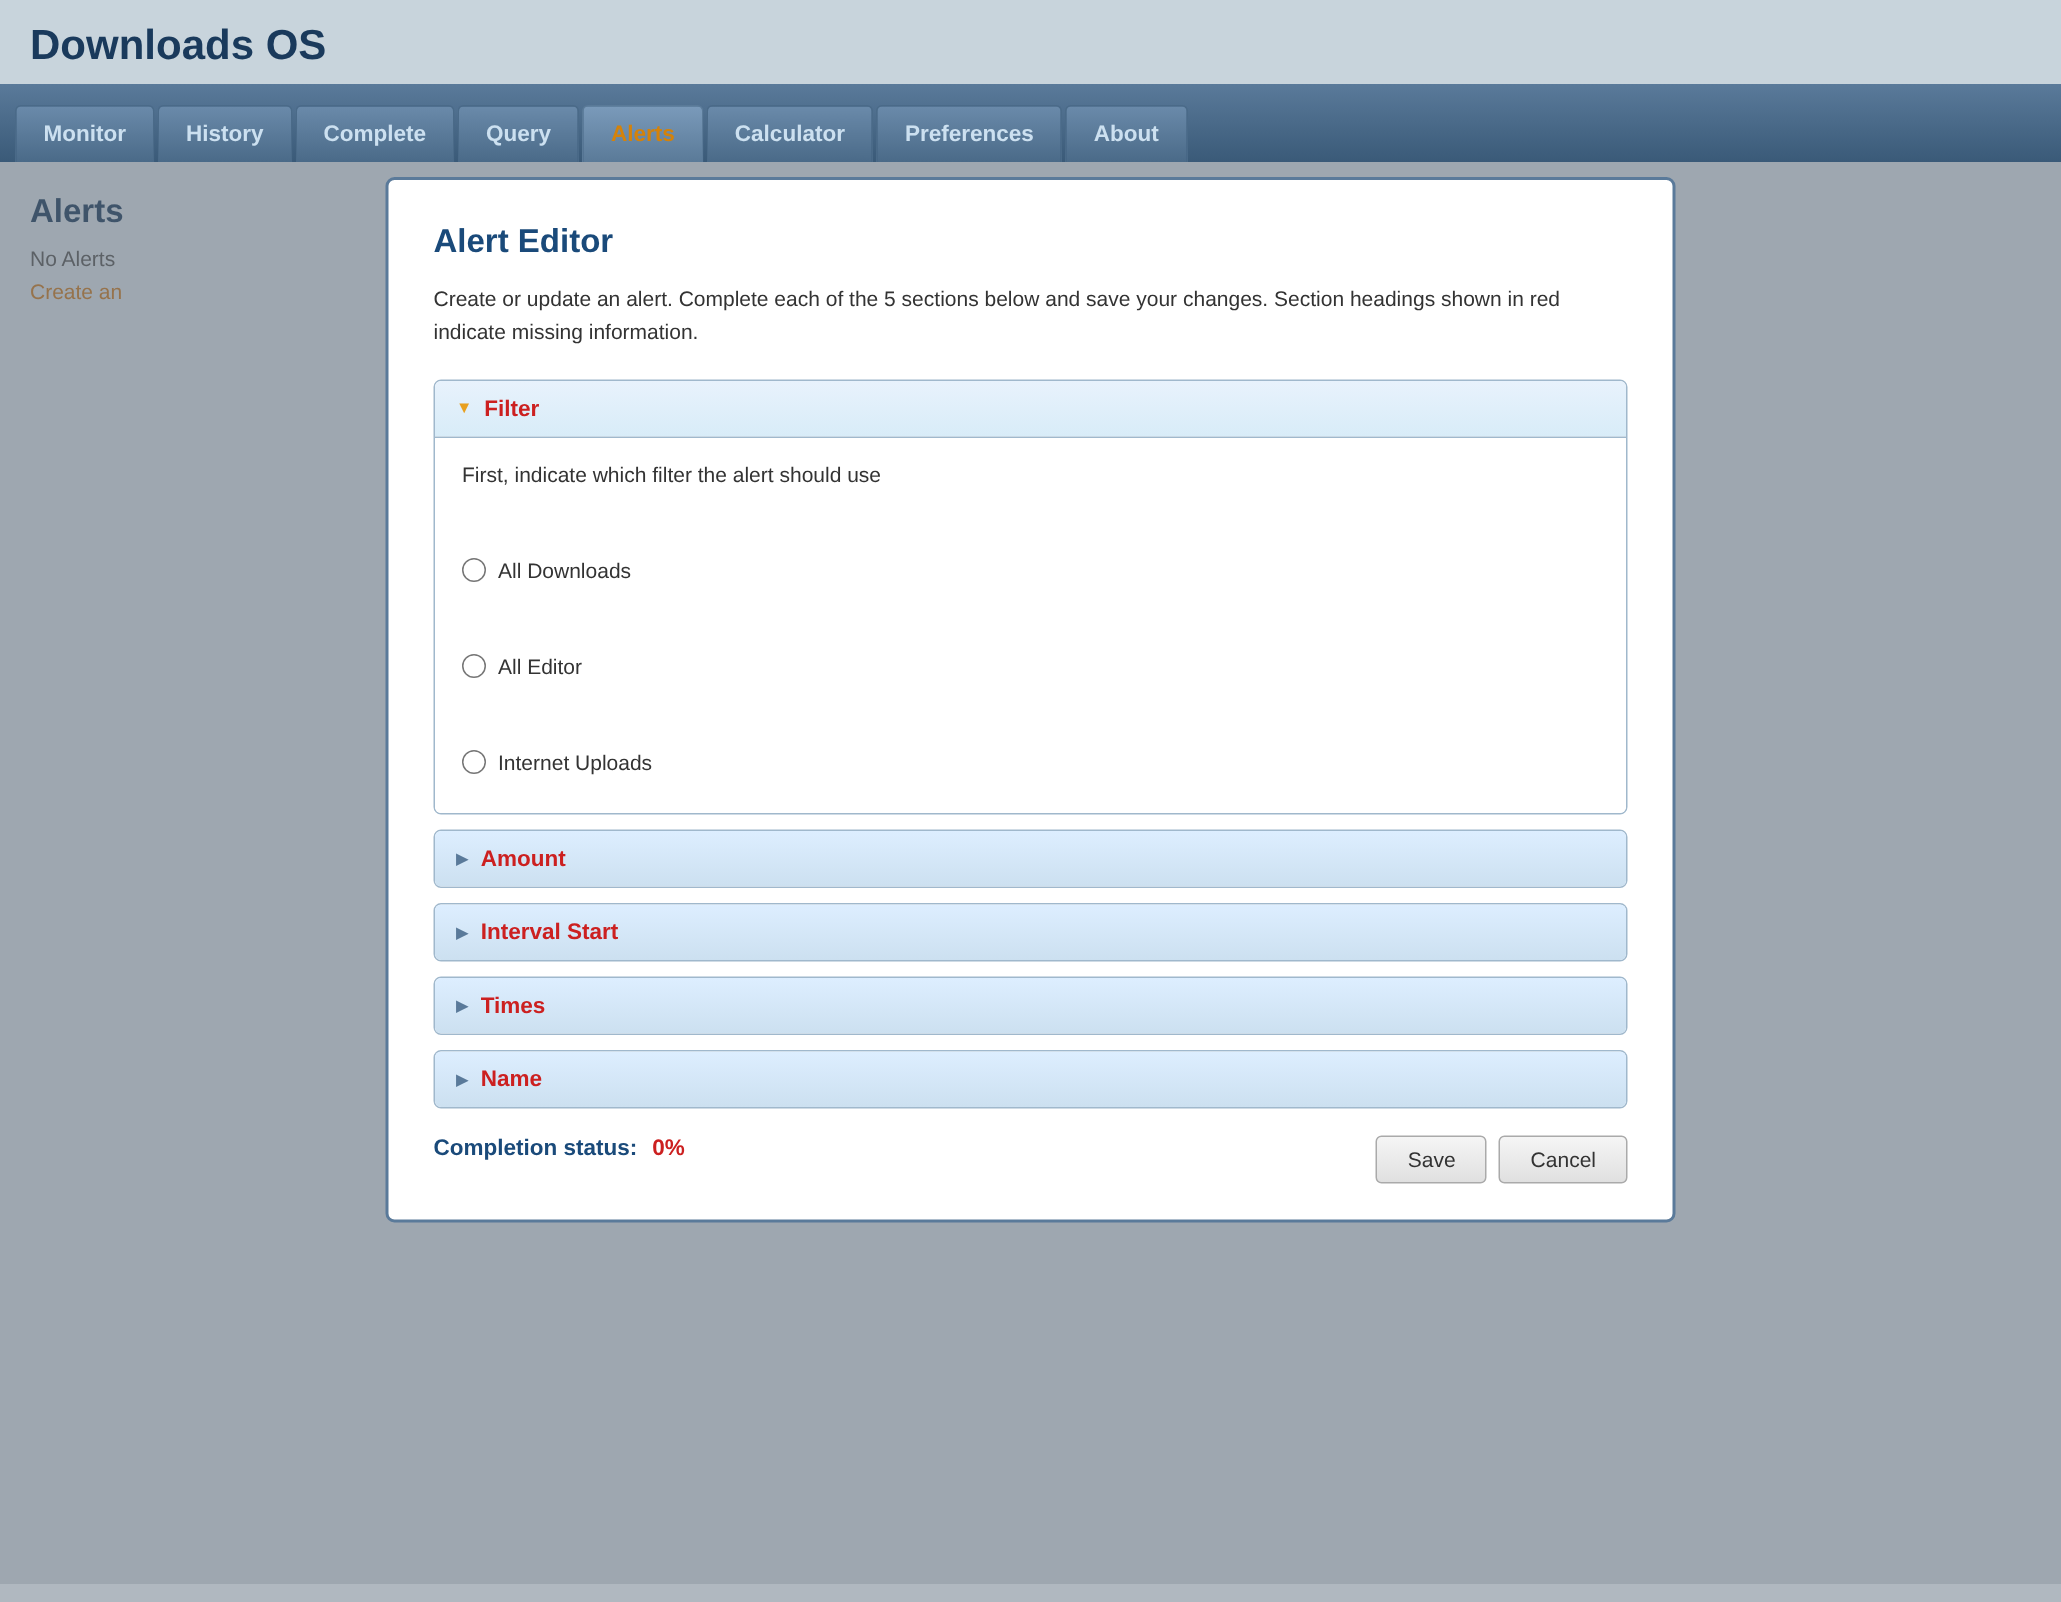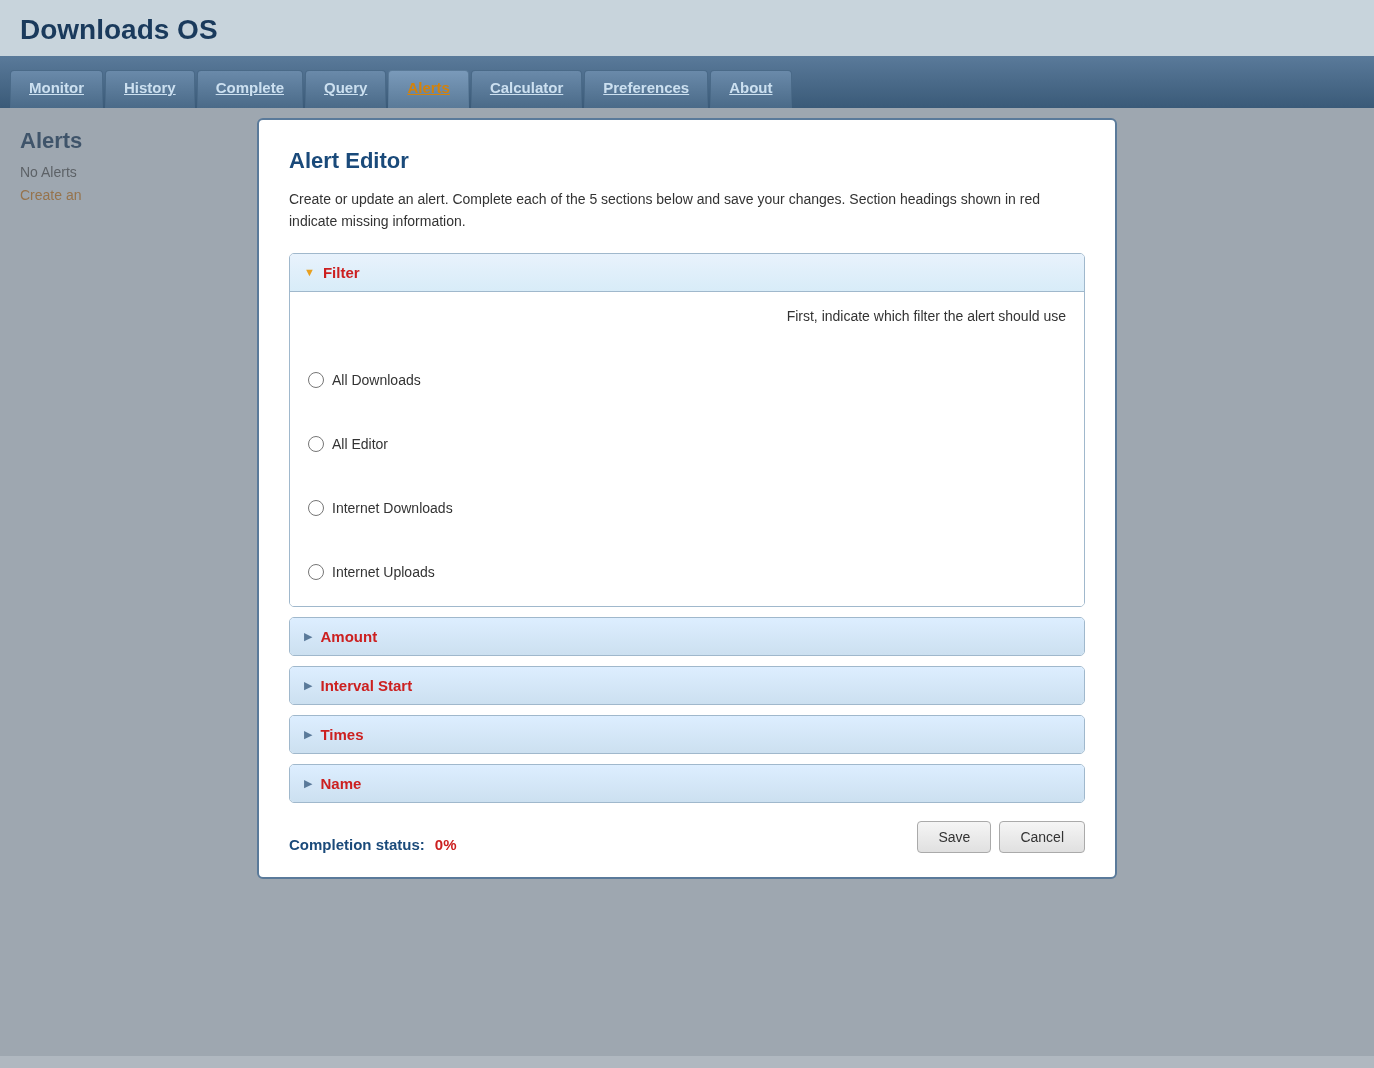--- a/index.html
+++ b/index.html
@@ -36,22 +36,21 @@
       color: #cce0f0;
       border: 1px solid #4a6a88;
       border-bottom: none;
       border-radius: 4px 4px 0 0;
       cursor: pointer;
       margin-right: 2px;
       background: linear-gradient(to bottom, #6a8aaa, #4a6a88);
       user-select: none;
       height: 38px;
       display: flex;
-      align-items: flex-start;
-      text-decoration: underline;
+      align-items: center;
     }
     .nav-tab.active {
       color: #d4820a;
       background: linear-gradient(to bottom, #7a9aba, #5a7a98);
       border-color: #5a7a98;
     }
 
     
     .main-content {
       background-color: #d8e0e8;
@@ -143,42 +142,41 @@
     }
     .section-body {
       padding: 16px 18px;
       background: white;
       border-top: 1px solid #a0b8cc;
     }
     .section-instruction {
       font-size: 14px;
       color: #333;
       margin-bottom: 26px;
-      text-align: right;
     }
     .radio-option {
       display: flex;
       align-items: flex-end;
       margin-bottom: 10px;
       font-size: 14px;
       color: #333;
       cursor: pointer;
       margin-top: 48px;
     }
     .radio-option input[type="radio"] {
       width: 16px;
       height: 16px;
       margin-right: 8px;
       cursor: pointer;
     }
 
     
     .modal-footer {
       display: flex;
-      align-items: flex-end;
+      align-items: flex-start;
       justify-content: space-between;
       margin-top: 18px;
     }
     .completion-status {
       display: flex;
       align-items: center;
       gap: 10px;
     }
     .completion-label {
       font-size: 15px;
@@ -264,24 +262,20 @@
           <label class="radio-option">
             <input type="radio" name="filter" style="">
             <span>All Downloads</span>
           </label>
           <label class="radio-option">
             <input type="radio" name="filter" style="">
             <span>All Editor</span>
           </label>
           <label class="radio-option">
             <input type="radio" name="filter" style="">
-            <span>Internet Downloads</span>
-          </label>
-          <label class="radio-option">
-            <input type="radio" name="filter" style="">
             <span>Internet Uploads</span>
           </label>
         </div>
       </div>
 
       <div class="section-panel">
         <div class="section-header">
           <span class="section-arrow right">▶</span>
           <span class="section-title">Amount</span>
         </div>

